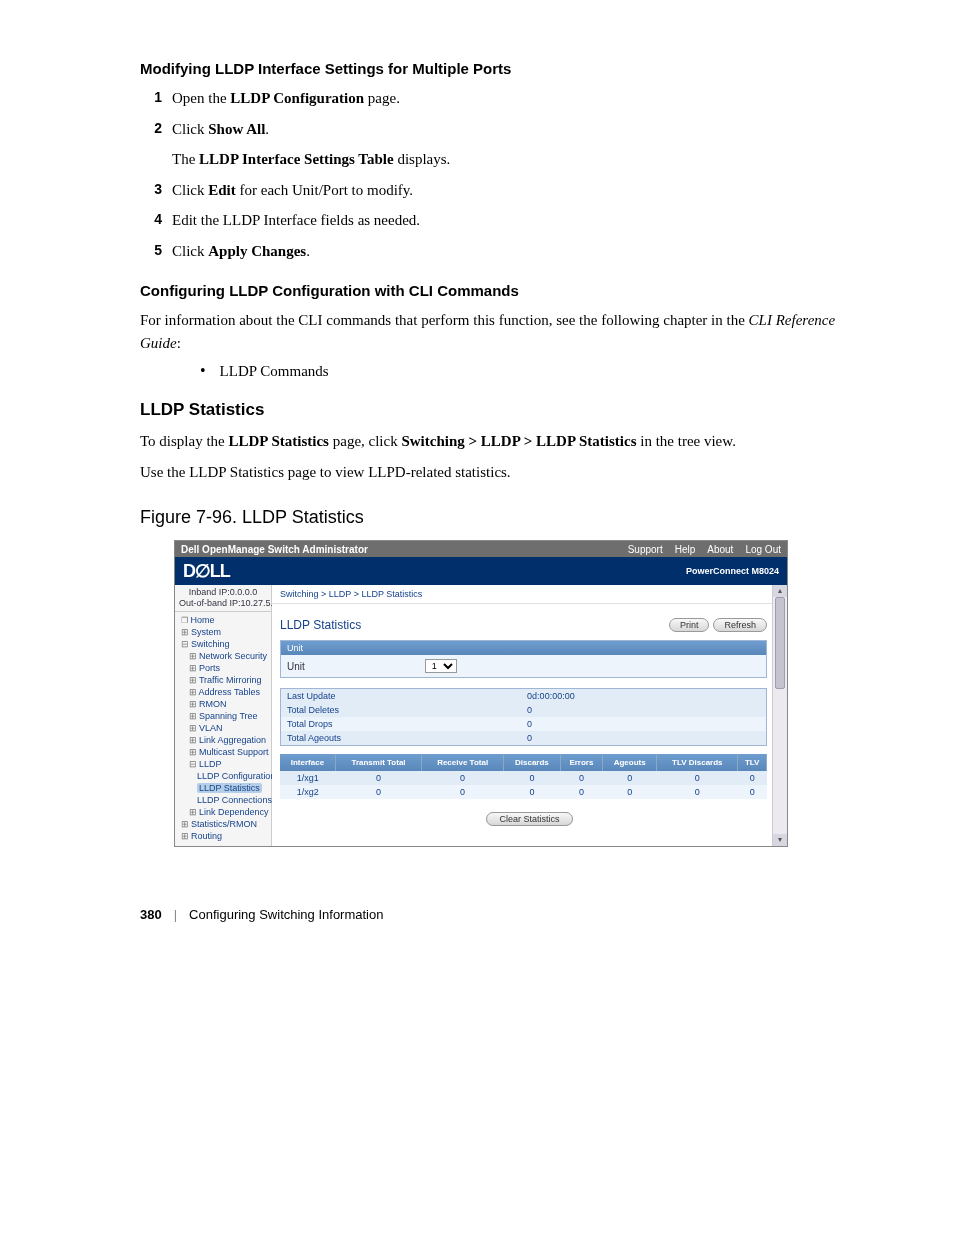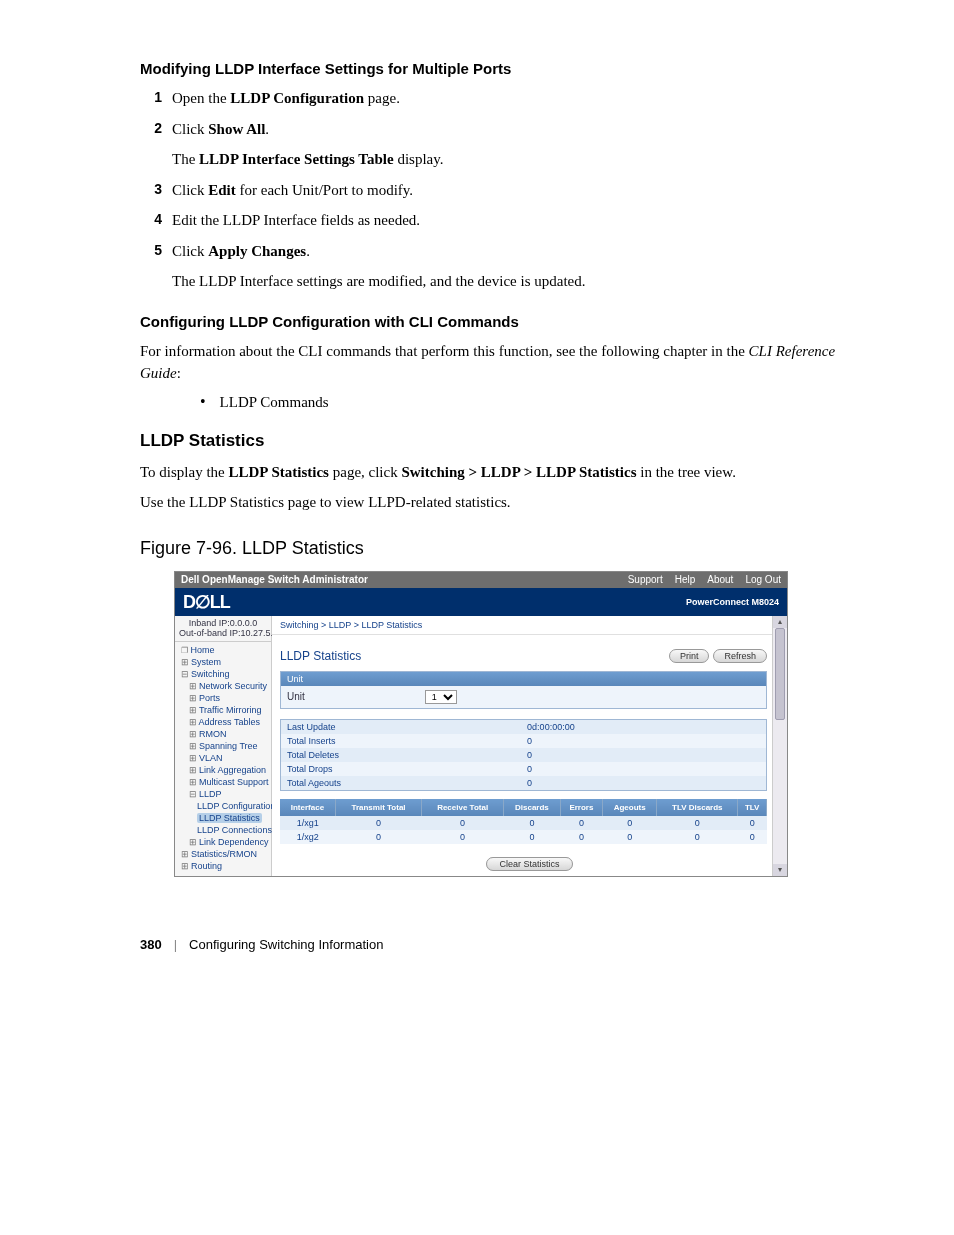--- a/index.html
+++ b/index.html
@@ -308,34 +308,33 @@
 
   <div class="step-list">
     <div class="step-item">
       <div class="step-num">1</div>
       <div class="step-text"><span>Open the </span><span class="bold">LLDP Configuration</span><span> page.</span></div>
     </div>
     <div class="step-item">
       <div class="step-num">2</div>
       <div class="step-text"><span>Click </span><span class="bold">Show All</span><span>.</span></div>
     </div>
-    <div class="step-sub"><span>The </span><span class="bold">LLDP Interface Settings Table</span><span> display.</span></div>
+    <div class="step-sub"><span>The </span><span class="bold">LLDP Interface Settings Table</span><span> displays.</span></div>
     <div class="step-item">
       <div class="step-num">3</div>
       <div class="step-text"><span>Click </span><span class="bold">Edit</span><span> for each Unit/Port to modify.</span></div>
     </div>
     <div class="step-item">
       <div class="step-num">4</div>
       <div class="step-text"><span>Edit the LLDP Interface fields as needed.</span></div>
     </div>
     <div class="step-item">
       <div class="step-num">5</div>
       <div class="step-text"><span>Click </span><span class="bold">Apply Changes</span><span>.</span></div>
     </div>
-    <div class="step-sub"><span>The LLDP Interface settings are modified, and the device is updated.</span></div>
   </div>
 
   <div class="section-title">Configuring LLDP Configuration with CLI Commands</div>
   <p class="body-text">
     <span>For information about the CLI commands that perform this function, see the following chapter in the </span><span class="italic">CLI Reference Guide</span><span>:</span>
   </p>
   <ul class="bullet-list">
     <li class="bullet-item">LLDP Commands</li>
   </ul>
 
@@ -411,24 +410,20 @@
               <option>1</option>
             </select>
           </div>
         </div>
         <table class="shot-table">
           <tbody id="summary-body">
               <tr class="">
                 <td>Last Update</td>
                 <td class="v">0d:00:00:00</td>
               </tr>
-              <tr class="alt">
-                <td>Total Inserts</td>
-                <td class="v">0</td>
-              </tr>
               <tr class="">
                 <td>Total Deletes</td>
                 <td class="v">0</td>
               </tr>
               <tr class="alt">
                 <td>Total Drops</td>
                 <td class="v">0</td>
               </tr>
               <tr class="">
                 <td>Total Ageouts</td>

